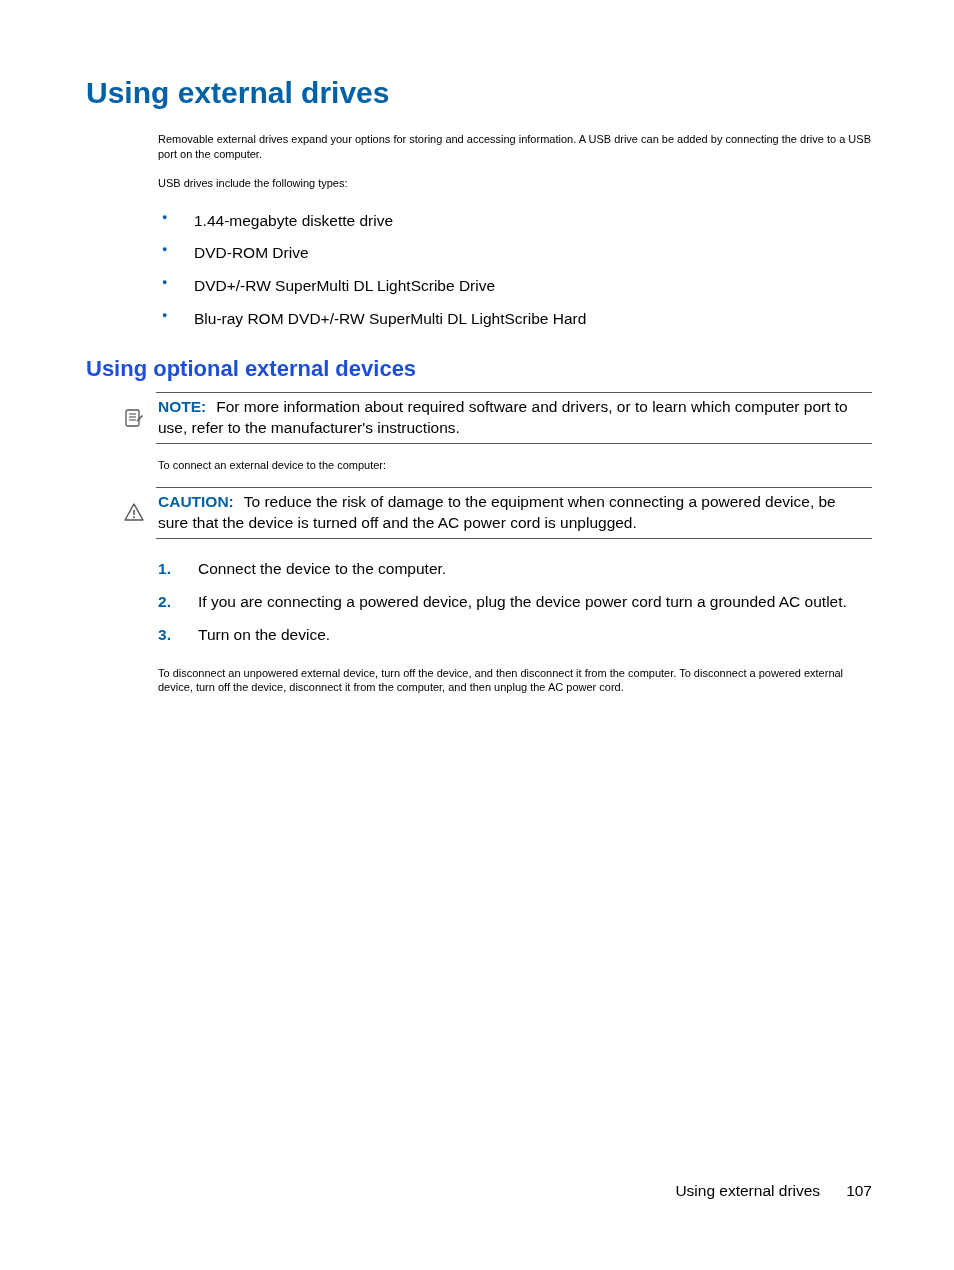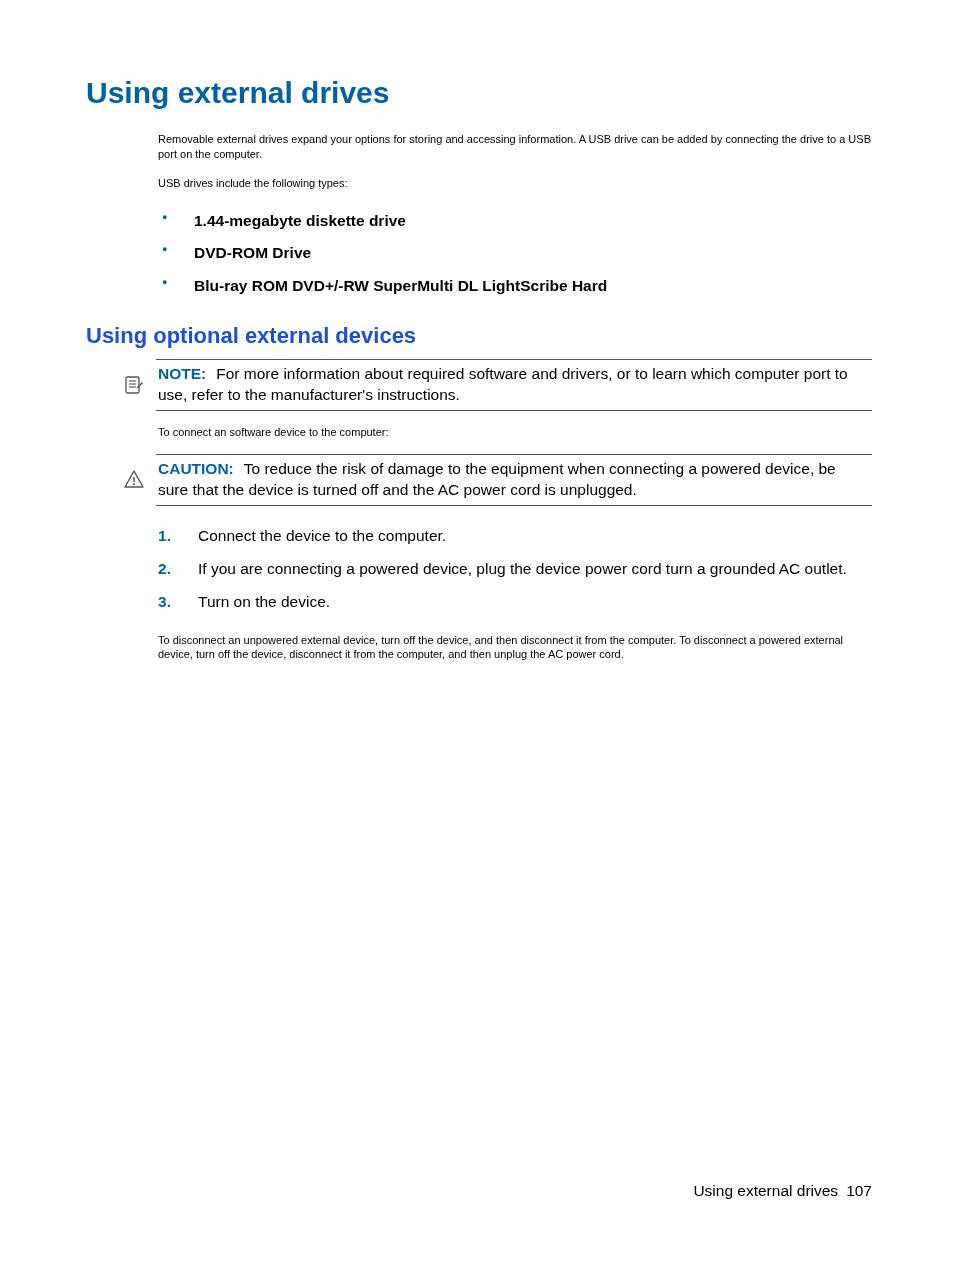--- a/index.html
+++ b/index.html
@@ -26,21 +26,20 @@
     margin-left: 72px;
   }
   p.body {
     font-size: 11px;
     line-height: 1.35;
     margin-bottom: 14px;
   }
   ul.bullets {
     list-style: none;
     margin: 6px 0 20px 0;
-    font-weight: bold;
   }
   ul.bullets li {
     font-size: 15.5px;
     line-height: 1.35;
     padding: 6px 0 6px 36px;
     position: relative;
   }
   ul.bullets li::before {
     content: "●";
     position: absolute;
@@ -99,36 +98,37 @@
     color: #0061a6;
     font-weight: bold;
     font-size: 15.5px;
   }
   .footer {
     position: absolute;
     bottom: 70px;
     right: 82px;
     font-size: 15.5px;
   }
-  .footer .num { margin-left: 8px; }
+  .footer .num { margin-left: 26px; }
 </style>
 </head>
 <body>
 
 <div class="page">
 
   <h1 class="main-heading">Using external drives</h1>
 
   <div class="body-indent">
     <p class="body">Removable external drives expand your options for storing and accessing information. A USB drive can be added by connecting the drive to a USB port on the computer.</p>
     <p class="body">USB drives include the following types:</p>
 
     <ul class="bullets">
       <li>1.44-megabyte diskette drive</li>
       <li>DVD-ROM Drive</li>
+      <li>DVD+/-RW SuperMulti DL LightScribe Drive</li>
       <li>Blu-ray ROM DVD+/-RW SuperMulti DL LightScribe Hard</li>
     </ul>
   </div>
 
   <h2 class="sub-heading">Using optional external devices</h2>
 
   <div class="callout-wrap">
     <span class="callout-icon">
       <svg width="20" height="18" viewBox="0 0 20 18">
         <rect x="2" y="1" width="13" height="16" rx="1.5" fill="none" stroke="#555" stroke-width="1.3"></rect>
@@ -136,21 +136,21 @@
         <line x1="5" y1="8" x2="12" y2="8" stroke="#555" stroke-width="1.1"></line>
         <line x1="5" y1="11" x2="12" y2="11" stroke="#555" stroke-width="1.1"></line>
         <path d="M13 11 L18 6 L19 7 L14 12 L12.5 12.5 Z" fill="#555"></path>
       </svg>
     </span>
     <div class="callout-box">
       <span class="callout-label">NOTE:</span><span>For more information about required software and drivers, or to learn which computer port to use, refer to the manufacturer's instructions.</span>
     </div>
   </div>
 
-  <p class="body body-indent">To connect an software device to the computer:</p>
+  <p class="body body-indent">To connect an external device to the computer:</p>
 
   <div class="callout-wrap">
     <span class="callout-icon">
       <svg width="20" height="18" viewBox="0 0 20 18">
         <path d="M10 1 L19 17 L1 17 Z" fill="none" stroke="#555" stroke-width="1.4" stroke-linejoin="round"></path>
         <line x1="10" y1="7" x2="10" y2="12" stroke="#555" stroke-width="1.5"></line>
         <circle cx="10" cy="14.3" r="1" fill="#555"></circle>
       </svg>
     </span>
     <div class="callout-box">

